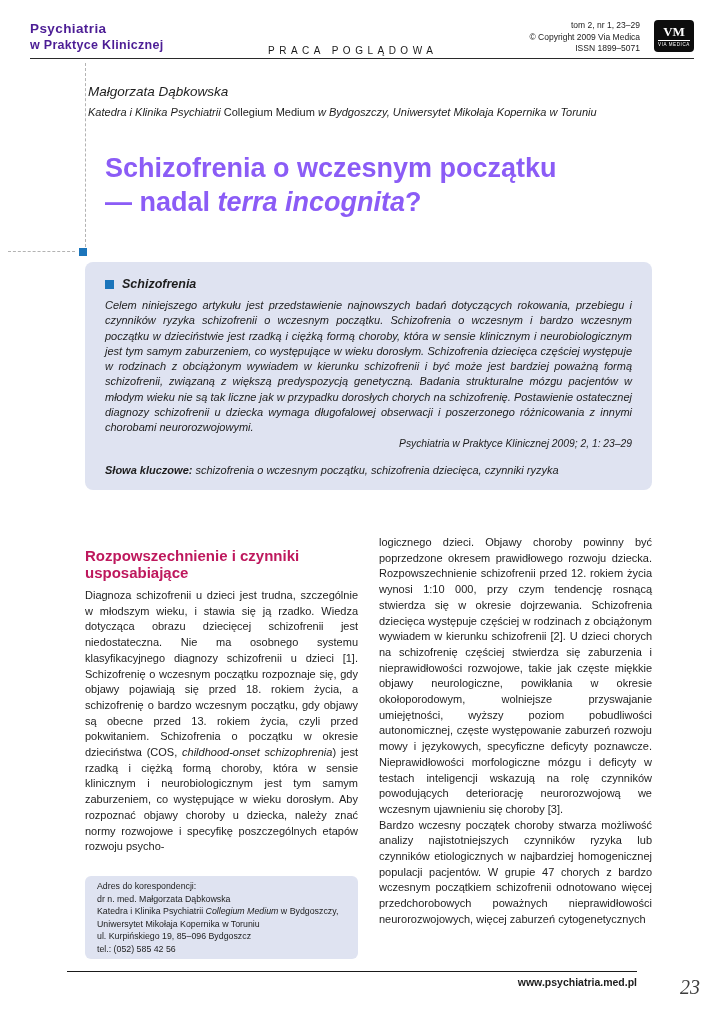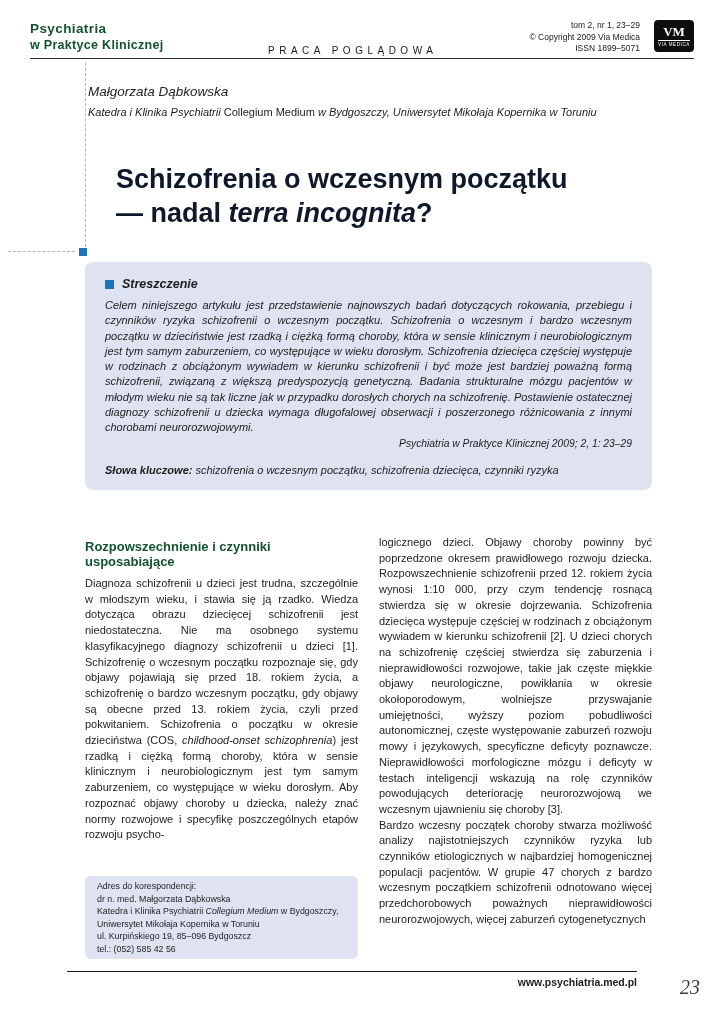--- a/index.html
+++ b/index.html
@@ -3,61 +3,61 @@
 <meta charset="utf-8">
 <style>
   html,body { margin:0; padding:0; background:#ffffff; }
   .page {
     position:relative; width:724px; height:1024px; background:#ffffff;
     font-family:"Liberation Sans", sans-serif; color:#1d1d1d; overflow:hidden;
   }
 
   
   .header { position:absolute; left:30px; right:30px; top:20px; height:38px; }
-  .journal-name { position:absolute; left:0; top:1px; font-weight:bold; color:#14532d; }
+  .journal-name { position:absolute; left:0; top:1px; font-weight:bold; color:#4c1d95; }
   .jn1 { font-size:13.5px; letter-spacing:0.4px; }
   .jn2 { font-size:12.5px; letter-spacing:0.3px; margin-top:2px; }
   .article-type { position:absolute; left:222px; top:25px; font-size:10px; letter-spacing:4.5px; color:#1a1a1a; white-space:nowrap;padding-left:16px; }
   .header-meta { position:absolute; right:54px; top:0; text-align:right; font-size:8.5px; line-height:11.5px; color:#1a1a1a; white-space:nowrap; }
   .logo { position:absolute; right:0; top:0; width:40px; height:32px; background:#0d0d0d; border-radius:4px;
           display:flex; flex-direction:column; align-items:center; justify-content:center; color:#fff; }
   .logo-vm { font-family:"Liberation Serif", serif; font-weight:bold; font-size:13px; line-height:13px; }
   .logo-name { font-size:4.5px; letter-spacing:0.6px; border-top:1px solid #fff; margin-top:2px; padding-top:1.5px; }
   .header-rule { position:absolute; left:30px; right:30px; top:58px; border-top:1px solid #2a2a2a; }
 
   
   .guide-v { position:absolute; left:85px; top:63px; height:184px; width:0; border-left:1px dashed #b3b3b3; }
   .guide-sq { position:absolute; left:79px; top:248px; width:8px; height:8px; background:#1b75bb; }
   .guide-h { position:absolute; left:8px; top:251px; width:67px; height:0; border-top:1px dashed #b3b3b3; }
 
   
   .authorblock { position:absolute; left:88px; top:84px; width:548px; }
   .author { font-style:italic; font-size:13.5px; margin-bottom:6px; }
   .affiliation { font-style:italic; font-size:11px; line-height:14.5px; }
   .roman { font-style:normal; }
-  .title { position:absolute; left:100px; top:146px; margin:16px; width:560px;
-           font-size:27px; line-height:34px; font-weight:bold; color:#0f172a; }
+  .title { position:absolute; left:100px; top:146px; margin:5px; width:560px;
+           font-size:27px; line-height:34px; font-weight:bold; color:#8b5cf6; }
   .title em { font-style:italic; }
 
   
   .abstract { position:absolute; left:85px; top:262px; width:567px; box-sizing:border-box;
               background:#dfe3f1; border-radius:8px; padding:15px 20px 14px; }
   .abs-head-row { display:flex; align-items:center; gap:8px; margin-bottom:7px; }
   .sq { width:9px; height:9px; background:#1b75bb; display:inline-block; flex:0 0 auto; }
   .abs-heading { font-weight:bold; font-style:italic; font-size:12.5px; }
   .abs-body { margin:0; font-style:italic; font-size:11px; line-height:15.3px; text-align:justify; }
   .abs-cite { font-style:italic; font-size:10.3px; text-align:right; margin-top:2px; }
   .abs-keywords { margin-top:15px; font-style:italic; font-size:11px; }
   .kw-label { font-weight:bold; }
 
   
   .columns { position:absolute; left:85px; top:535px; width:567px; height:424px; display:flex; gap:21px; }
   .col { flex:1 1 0; min-width:0; }
   .col-left { display:flex; flex-direction:column; }
-  .col-heading { margin:4px 0 7px; font-size:13px; color:#14532d; font-weight:bold; }
+  .col-heading { margin:12px 0 7px; font-size:15px; color:#be185d; font-weight:bold; }
   .body-text { margin:0; font-size:11px; line-height:15.7px; text-align:justify; }
   .body-text em { font-style:italic; }
 
   .corr-box { margin-top:auto; background:#dfe3f1; border-radius:6px; padding:4px 12px;
               font-size:8.8px; line-height:12.5px; }
 
   
   .footer { position:absolute; left:67px; top:971px; width:570px; }
   .footer-rule { border-top:1.5px solid #1a1a1a; }
   .footer-url { text-align:right; font-size:10.5px; font-weight:bold; padding-top:4px; }
@@ -94,21 +94,21 @@
   <div class="authorblock">
     <div class="author">Małgorzata Dąbkowska</div>
     <div class="affiliation"><span>Katedra i Klinika Psychiatrii </span><span class="roman">Collegium Medium</span><span> w Bydgoszczy, Uniwersytet Mikołaja Kopernika w Toruniu</span></div>
   </div>
 
   <h1 class="title"><span>Schizofrenia o wczesnym początku</span><br><span>— nadal </span><em>terra incognita</em><span>?</span></h1>
 
   <section class="abstract">
     <div class="abs-head-row">
       <span class="sq"></span>
-      <span class="abs-heading">Streszczenie</span>
+      <span class="abs-heading">Schizofrenia</span>
     </div>
     <p class="abs-body">Celem niniejszego artykułu jest przedstawienie najnowszych badań dotyczących rokowania, przebiegu i czynników ryzyka schizofrenii o wczesnym początku. Schizofrenia o wczesnym i bardzo wczesnym początku w dzieciństwie jest rzadką i ciężką formą choroby, która w sensie klinicznym i neurobiologicznym jest tym samym zaburzeniem, co występujące w wieku dorosłym. Schizofrenia dziecięca częściej występuje w rodzinach z obciążonym wywiadem w kierunku schizofrenii i być może jest bardziej poważną formą schizofrenii, związaną z większą predyspozycją genetyczną. Badania strukturalne mózgu pacjentów w młodym wieku nie są tak liczne jak w przypadku dorosłych chorych na schizofrenię. Postawienie ostatecznej diagnozy schizofrenii u dziecka wymaga długofalowej obserwacji i poszerzonego różnicowania z innymi chorobami neurorozwojowymi.</p>
     <div class="abs-cite">Psychiatria w Praktyce Klinicznej 2009; 2, 1: 23–29</div>
     <div class="abs-keywords"><span class="kw-label">Słowa kluczowe:</span><span> schizofrenia o wczesnym początku, schizofrenia dziecięca, czynniki ryzyka</span></div>
   </section>
 
   <main class="columns">
     <div class="col col-left">
       <h2 class="col-heading">Rozpowszechnienie i czynniki usposabiające</h2>
       <p class="body-text"><span>Diagnoza schizofrenii u dzieci jest trudna, szczególnie w młodszym wieku, i stawia się ją rzadko. Wiedza dotycząca obrazu dziecięcej schizofrenii jest niedostateczna. Nie ma osobnego systemu klasyfikacyjnego diagnozy schizofrenii u dzieci [1]. Schizofrenię o wczesnym początku rozpoznaje się, gdy objawy pojawiają się przed 18. rokiem życia, a schizofrenię o bardzo wczesnym początku, gdy objawy są obecne przed 13. rokiem życia, czyli przed pokwitaniem. Schizofrenia o początku w okresie dzieciństwa (COS, </span><em>childhood-onset schizophrenia</em><span>) jest rzadką i ciężką formą choroby, która w sensie klinicznym i neurobiologicznym jest tym samym zaburzeniem, co występujące w wieku dorosłym. Aby rozpoznać objawy choroby u dziecka, należy znać normy rozwojowe i specyfikę poszczególnych etapów rozwoju psycho-</span></p>

